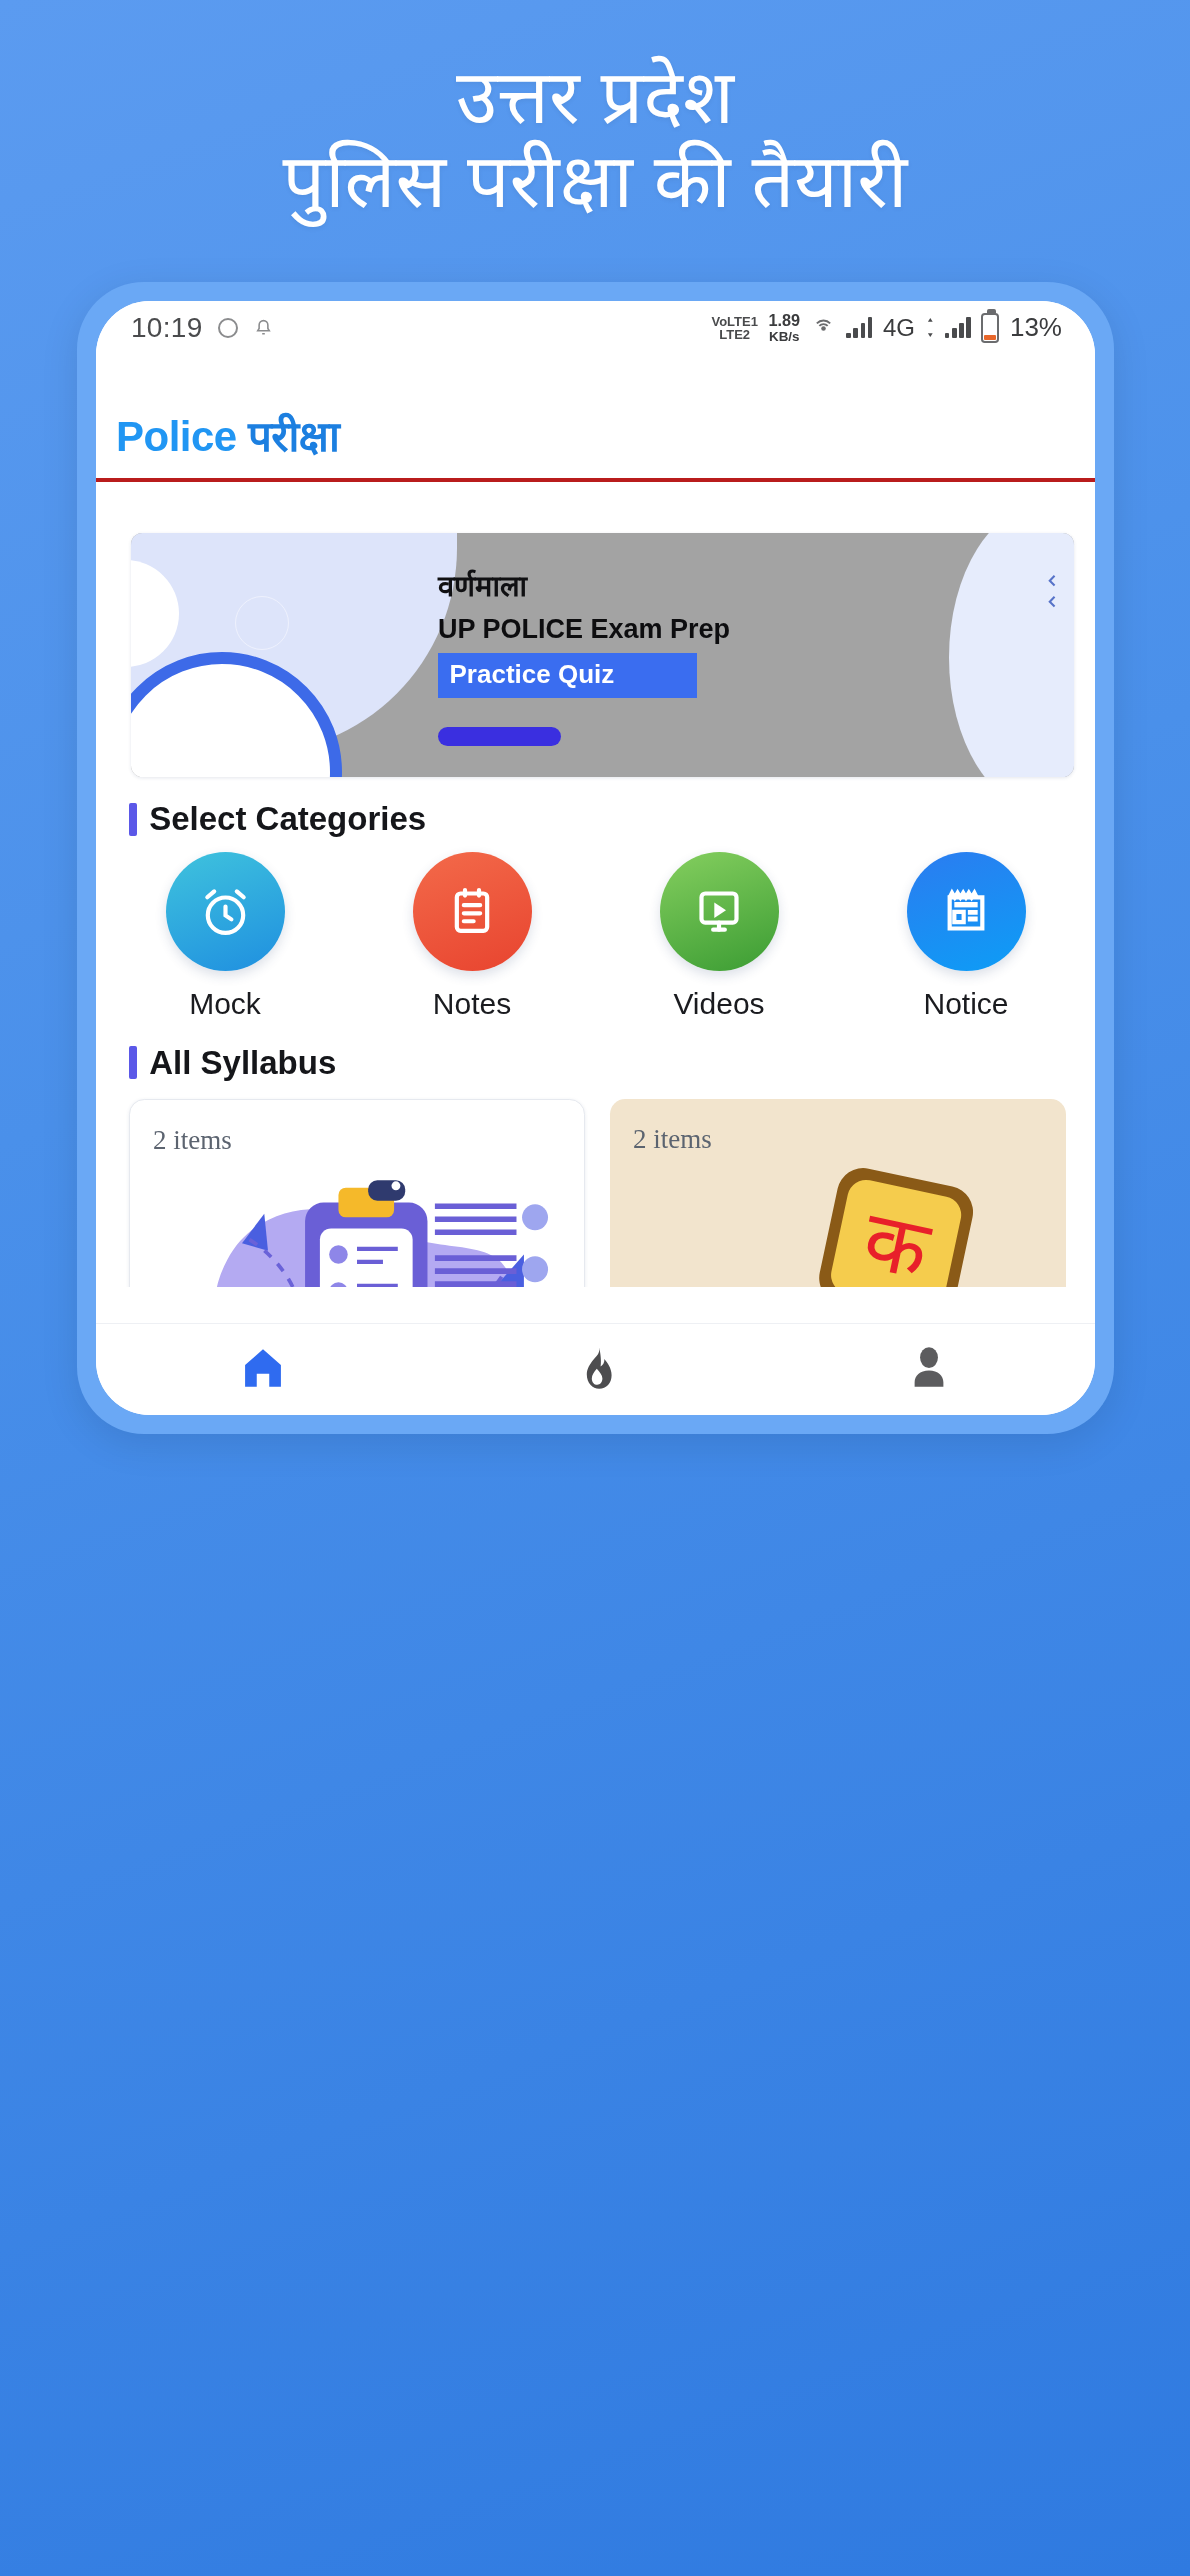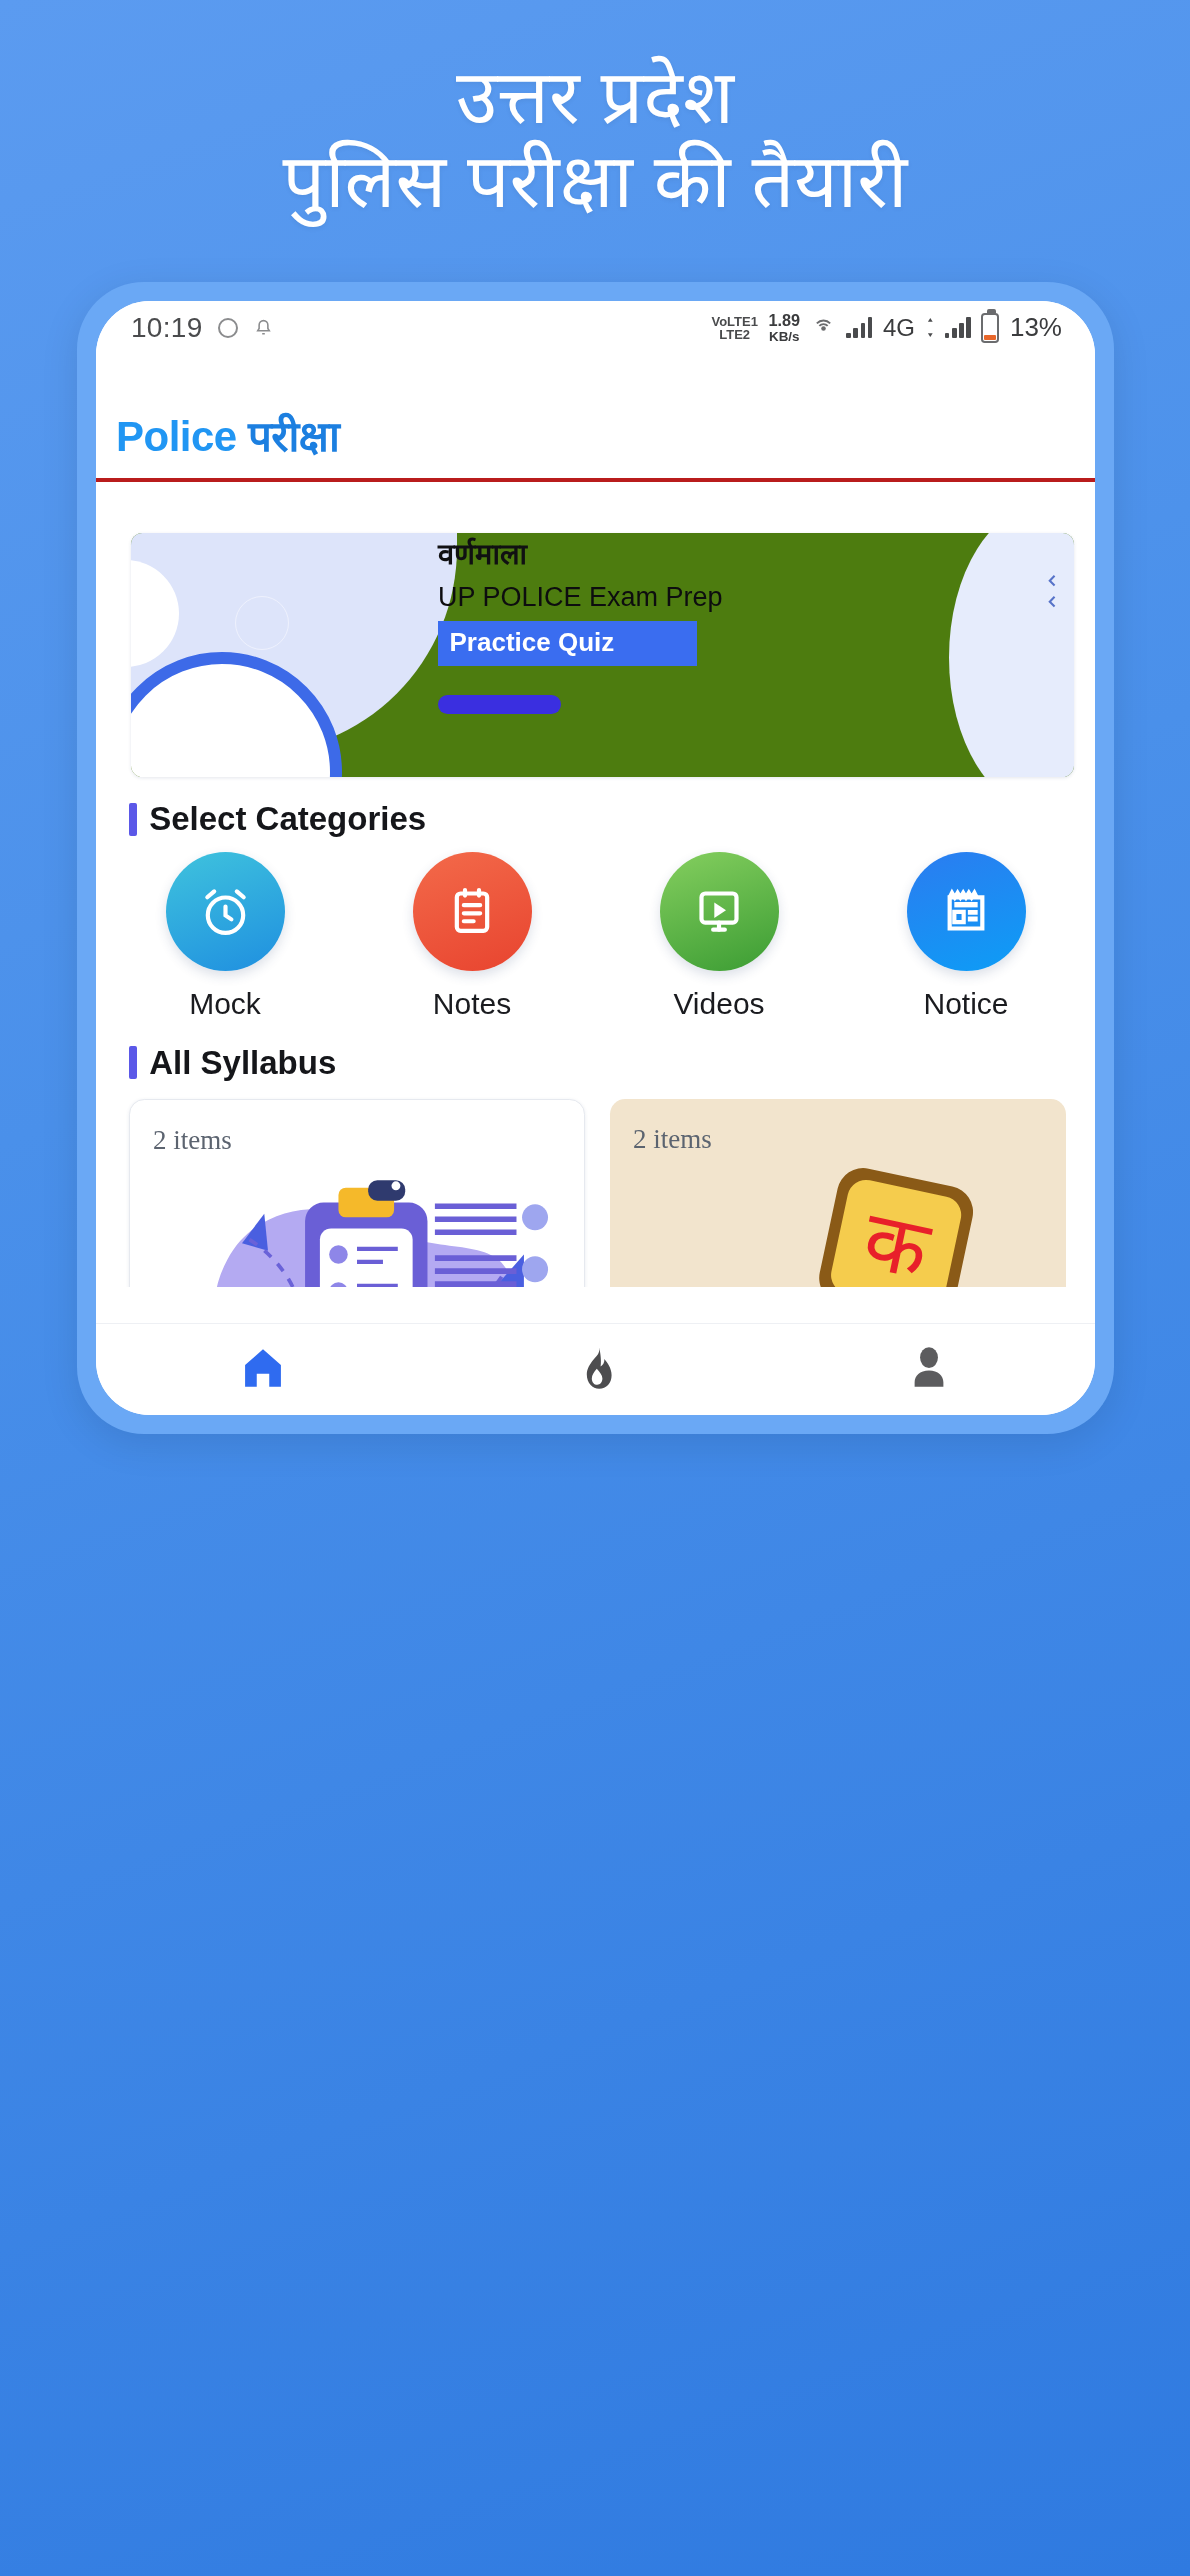--- a/index.html
+++ b/index.html
@@ -102,23 +102,23 @@
   .appbody {
     flex: 1 1 auto; background: #ffffff;
     overflow: hidden; position: relative;
     padding: 0 0 0 0;
   }
 
   
   .banner-wrap { padding: 15.3px 21px 0 35px; }
   .banner {
     position: relative; height: 244px; border-radius: 11.5px;
-    background: #4d7c0f; overflow: hidden;
+    background: #a3a3a3; overflow: hidden;
     box-shadow: 0 1px 3.8px rgba(40,60,110,.12);
-    display: flex; align-items: flex-start;
+    display: flex; align-items: center;
   }
   .banner .blobs { position: absolute; inset: 0; overflow: hidden; }
   .blob-a {
     position:absolute; left:-86px; top:-110px; width: 412px; height: 331px;
     background:#dde4fa; border-radius: 0 0 249px 249px;
   }
   .blob-ring {
     position:absolute; left:104px; top:63px; width:54px; height:54px;
     border:1.9px solid #eef1fd; border-radius:50%;
   }
@@ -129,21 +129,21 @@
   .blob-arc {
     position:absolute; left:-29px; bottom:-115px; width:240px; height:240px;
     border: 12.5px solid #3d6ae8; border-radius: 50%; background: #ffffff;
   }
   .blob-right {
     position:absolute; right:-67px; top:-29px; width:192px; height:307px;
     background:#e6ecfc; border-radius: 50%;
   }
   .banner-text { position: relative; margin-left: 307px; }
   .bn-title { font-size: 29px; font-weight: 700; color: #101012; margin-bottom: 9.6px; }
-  .bn-sub { font-size: 27px; font-weight: 400; color: #0d0d0f; margin-bottom: 8.6px; }
+  .bn-sub { font-size: 27px; font-weight: 700; color: #0d0d0f; margin-bottom: 8.6px; }
   .bn-chip {
     display: inline-block; background: #3a6df0; color: #ffffff;
     font-size: 26px; font-weight: 700; padding: 5.8px 13.4px 7.7px 11.5px;
     width: 259px;
   }
   .bn-pill {
     margin-top: 29px; width: 123px; height: 19px; border-radius: 10.5px;
     background: #3a2fe0;
   }
   .banner-chevrons {

